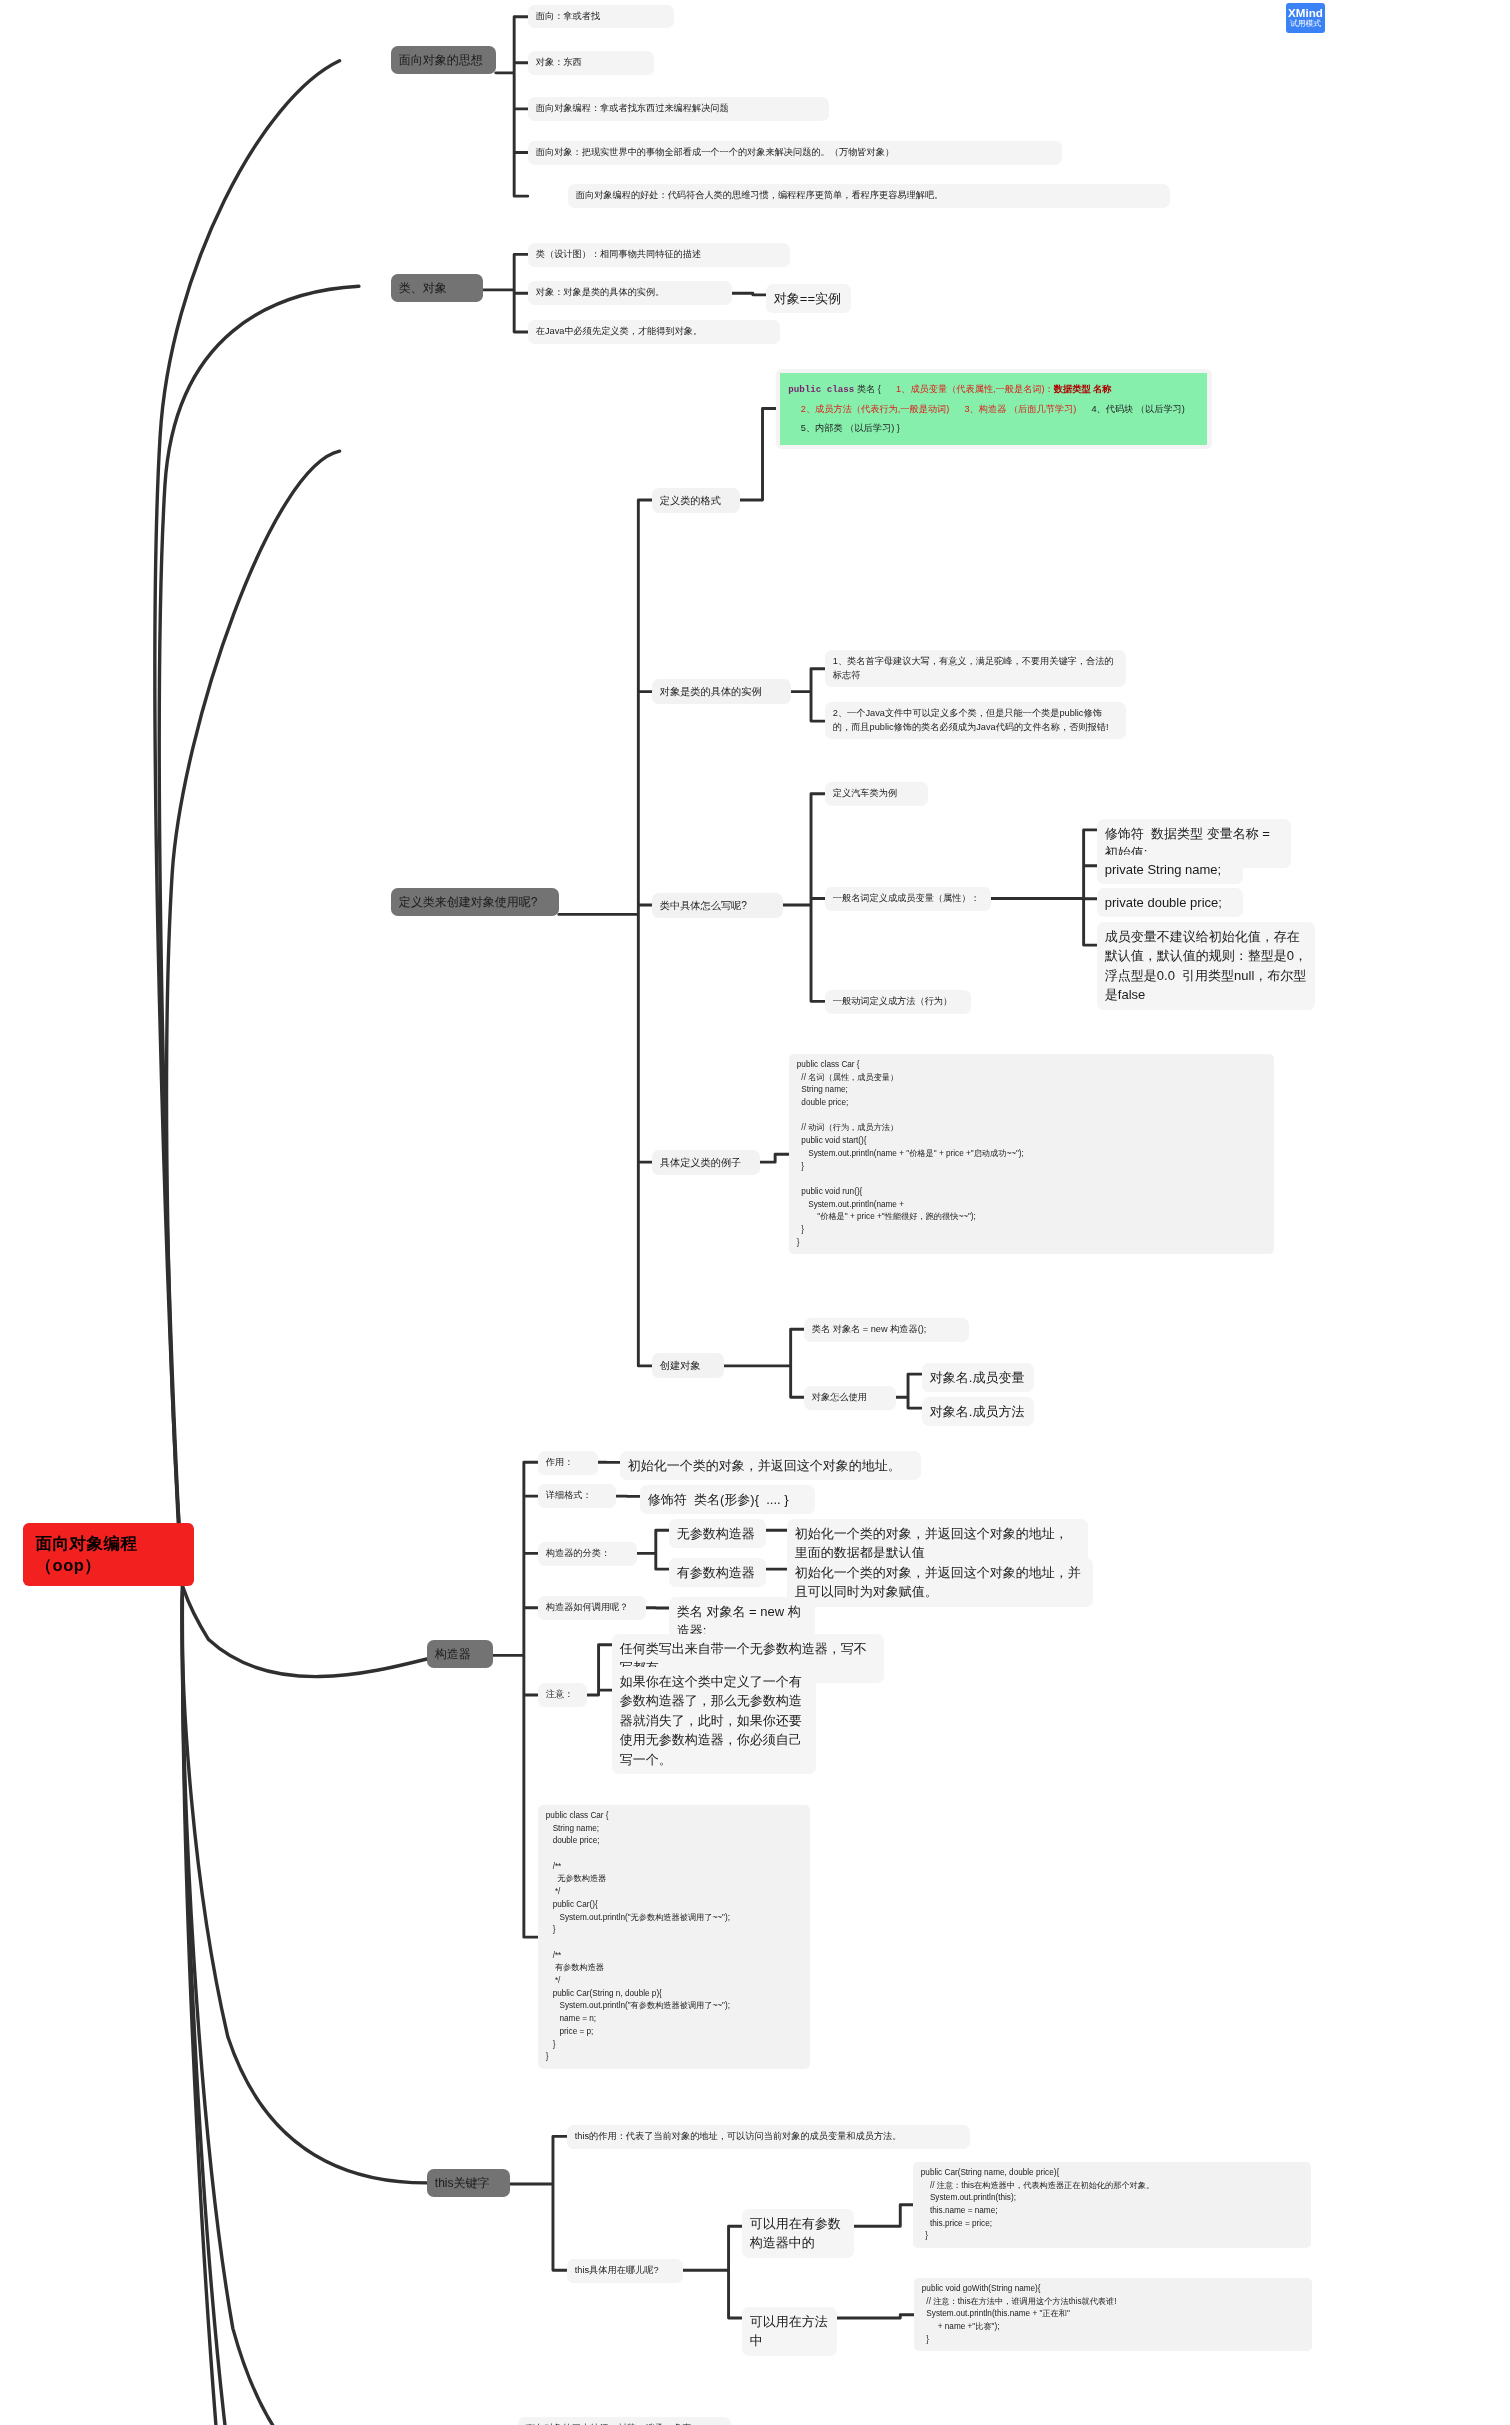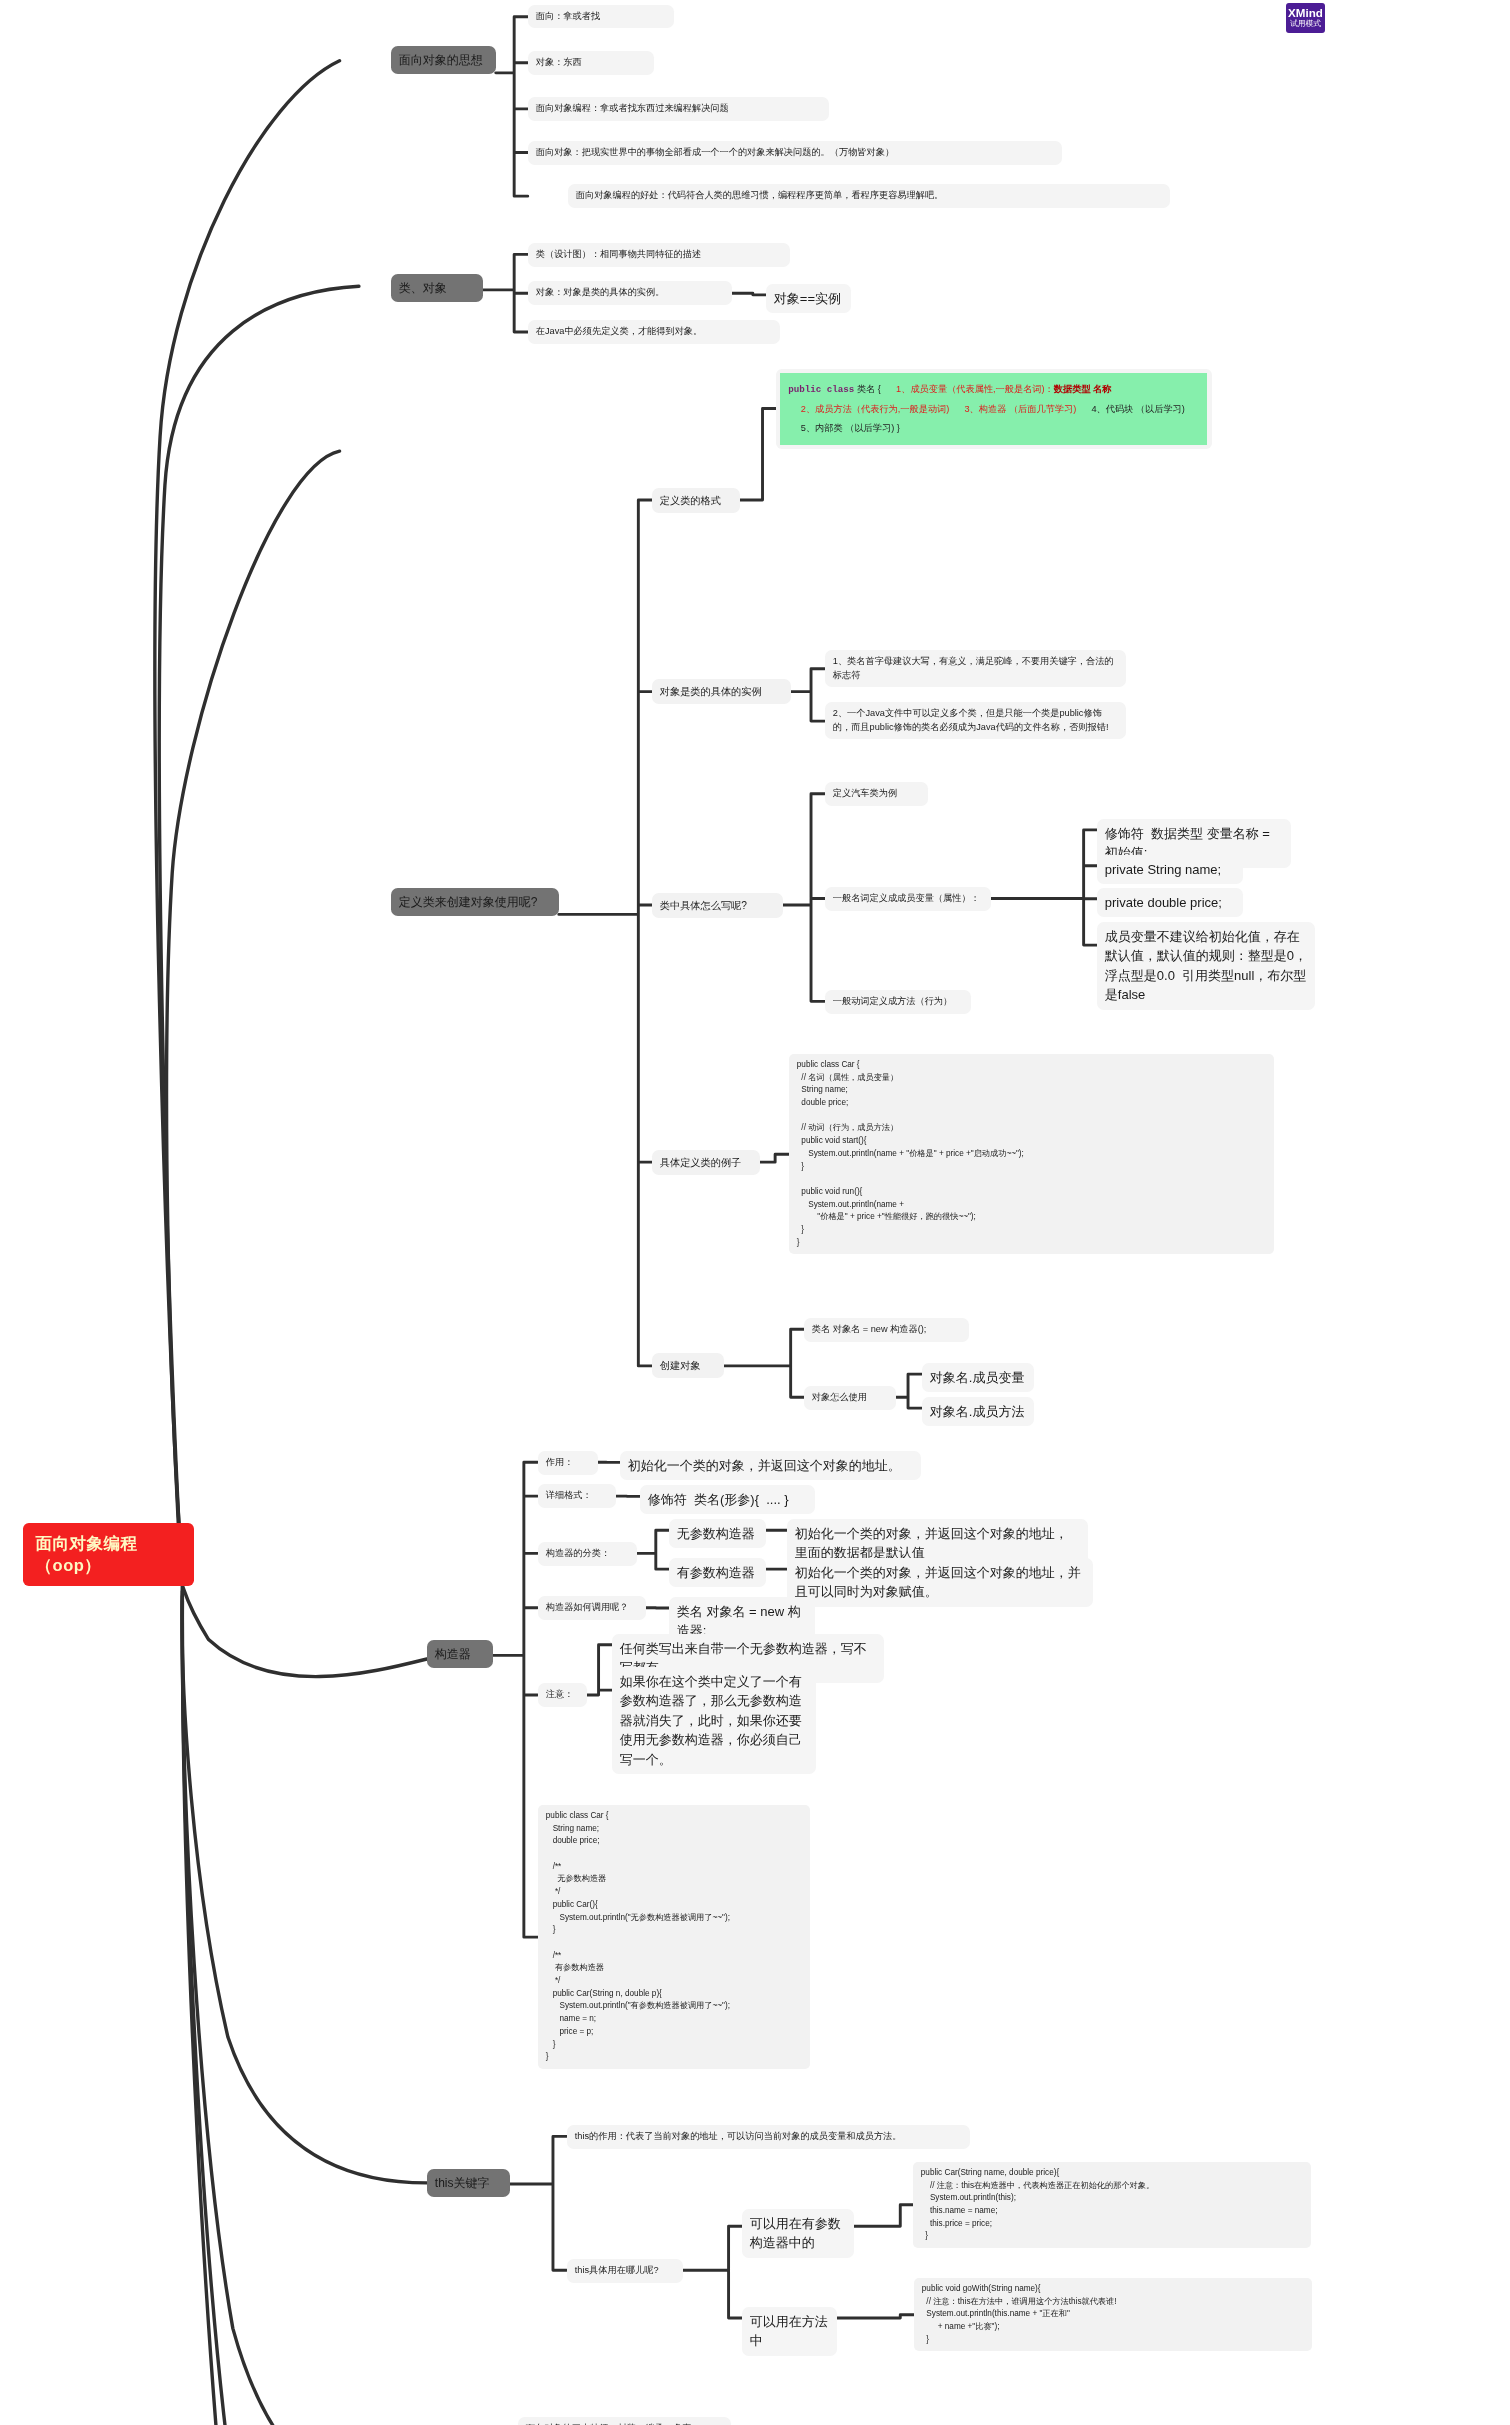--- a/index.html
+++ b/index.html
@@ -8,24 +8,24 @@
   svg#wires{position:absolute;left:0;top:0;width:1510px;height:3236px;pointer-events:none;}
 
   .node{position:absolute;background:#f4f4f4;border-radius:6.8px;padding:4.9px 7.8px;
         line-height:1.5;box-sizing:border-box;white-space:pre-wrap;}
   .n-l1{background:#737373;font-size:12px;}
   .n-l2{background:#f2f2f2;font-size:10.2px;}
   .n-l3{background:#f4f4f4;font-size:9.2px;}
   .n-l4{background:#f5f5f5;font-size:13px;}
   .n-code{background:#f2f2f2;font-size:8.2px;line-height:1.55;border-radius:4.9px;}
 
-  #root{position:absolute;background:#f32020;color:#fef9c3;border-radius:5.8px;
+  #root{position:absolute;background:#f32020;color:#000000;border-radius:5.8px;
         font-size:16.5px;font-weight:bold;padding:9.7px 12.6px;letter-spacing:0.5px;}
 
-  #xmind-badge{position:absolute;background:#4c1d95;border-radius:2.9px;color:#fff;
+  #xmind-badge{position:absolute;background:#3b82f6;border-radius:2.9px;color:#fff;
         text-align:center;padding:3.9px 0 4.9px 0;width:39px;}
   #xmind-badge .xm-name{font-size:11.6px;font-weight:bold;line-height:1.05;}
   #xmind-badge .xm-sub{font-size:7.8px;line-height:1.2;}
 
   
   #syntax-card{position:absolute;background:#f4f4f4;border-radius:5.8px;padding:4.4px;}
   #syntax-inner{background:#86efac;padding:6.8px 7.8px;font-size:9.2px;line-height:2.05;}
   .kw{color:#7b1f6e;font-family:"Liberation Mono","DejaVu Sans Mono",monospace;font-weight:bold;}
   .red{color:#e01b1b;}
   .red b{color:#b00000;}

